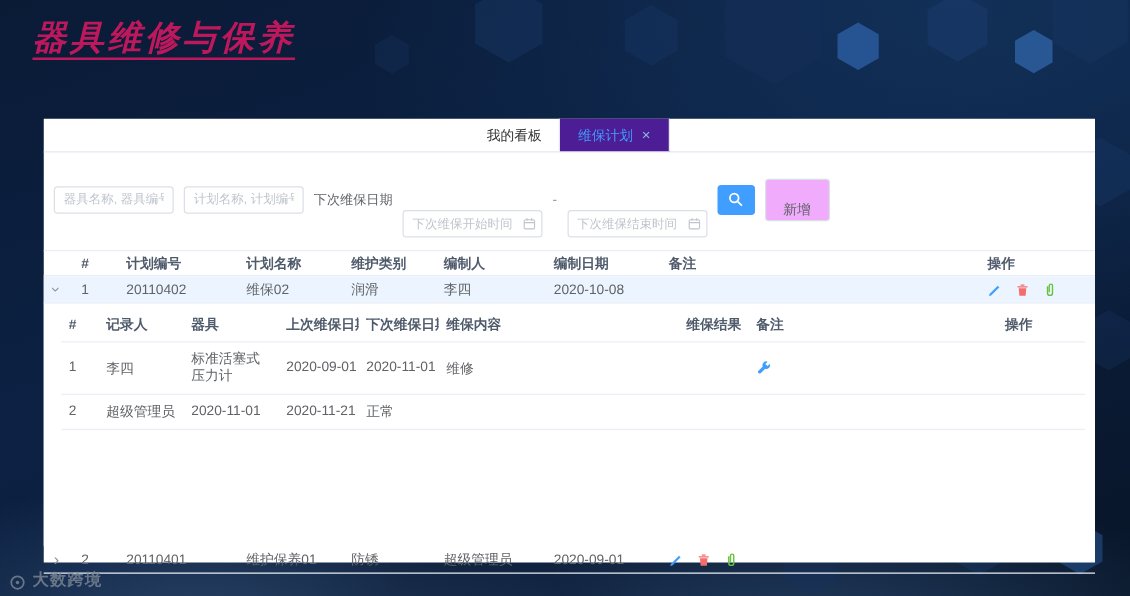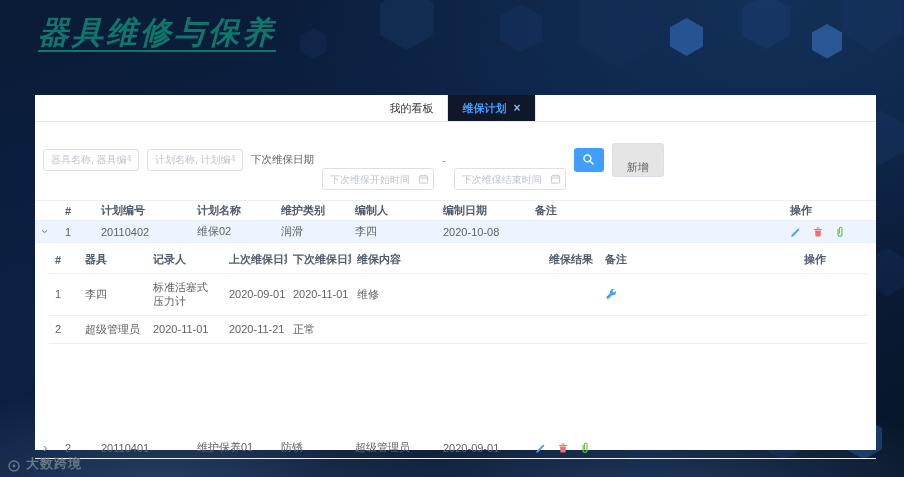--- a/index.html
+++ b/index.html
@@ -8,49 +8,49 @@
     position:relative; overflow:hidden;
     font-family:"Liberation Sans", sans-serif;
     background:
       radial-gradient(ellipse 420px 170px at 18% 105%, rgba(96,138,186,0.35), rgba(96,138,186,0) 70%),
       radial-gradient(ellipse 540px 190px at 72% 107%, rgba(70,112,165,0.42), rgba(70,112,165,0) 65%),
       radial-gradient(ellipse 700px 420px at 85% 0%, #123058, rgba(18,48,88,0) 70%),
       linear-gradient(160deg, #0a1b36 0%, #0c2144 45%, #081527 100%);
   }
   .hexes { position:absolute; inset:0; }
   .slide-title {
-    position:absolute; left:38px; top:12px;
+    position:absolute; left:26px; top:12px;
     font-family:"Liberation Serif", serif;
     font-style:italic; font-weight:bold;
-    font-size:31px; letter-spacing:3px; color:#0f766e;
+    font-size:27px; letter-spacing:3px; color:#be185d;
     text-decoration:underline;
     text-underline-offset:7px;
     text-decoration-thickness:2px;
   }
   .panel {
     position:absolute; left:35px; top:95px; width:841px; height:355px;
     background:#fff; display:flex; flex-direction:column;
     font-size:11px; color:#606266;
   }
   
   .tabbar { flex:none; height:27px; display:flex; align-items:stretch; border-bottom:1px solid #e4e7ed;justify-content:center; }
   .tab { display:flex; align-items:center; gap:7px; padding:0 14px; font-size:11px; color:#303133; border-right:1px solid #e4e7ed; cursor:pointer; }
-  .tab.active { color:#409eff; background:#0f172a;font-weight:bold; }
+  .tab.active { color:#409eff; background:#4c1d95; }
   .tab-close { font-size:12px; color:#8fb8e0; line-height:1; }
   
   .filterbar { flex:none; display:flex; align-items:center; gap:8px; padding:7px 8px 6px 8px; }
   .f-input { height:22px; border:1px solid #dcdfe6; border-radius:3px; padding:0 7px; font-size:10px; color:#606266; width:96px; outline:none; font-family:inherit; background:#fff; }
   .f-input::placeholder { color:#bfc4cc; }
   .date-wrap { position:relative;margin-top:39px; }
   .date-input { width:112px; padding-right:20px; }
   .cal-icon { position:absolute; right:5px; top:50%; transform:translateY(-50%); width:11px; height:11px; cursor:pointer; }
   .f-label { font-size:10.5px; color:#606266; white-space:nowrap; }
   .sep { color:#909399; }
   .btn-search { width:30px; height:24px; border:none; background:#409eff; border-radius:3px; display:flex; align-items:center; justify-content:center; cursor:pointer; }
-  .btn-add { height:24px; padding:16px 14px; background:#e5e5e5; border:1px solid #dcdfe6; border-radius:3px; font-size:11px; color:#606266; cursor:pointer; font-family:inherit; }
+  .btn-add { height:24px; padding:16px 14px; background:#f0abfc; border:1px solid #dcdfe6; border-radius:3px; font-size:11px; color:#606266; cursor:pointer; font-family:inherit; }
   
   .tbl { flex:none; margin-top:4px; }
   .trow { display:grid; grid-template-columns:24px 36px 96px 84px 74px 88px 92px 1fr 92px; align-items:center; }
   .thead { height:21px; border-top:1px solid #ebeef5; border-bottom:1px solid #ebeef5; font-weight:bold; color:#4f5a6b; }
   .tcell { padding:0 6px; white-space:nowrap; overflow:hidden; }
   .prow { height:22px; border-bottom:1px solid #ebeef5; }
   .prow.expanded-row { background:#ecf5ff; }
   .arrow { font-size:13px; color:#8a919c; display:inline-block; line-height:1; cursor:pointer; padding:0 2px; }
   .arrow.open { transform:rotate(90deg); }
   
@@ -169,22 +169,22 @@
         <svg width="12" height="12" viewBox="0 0 12 12" fill="none" stroke="#67c23a" stroke-width="1.1">
           <path d="M4 3 v5.3 a2 2 0 0 0 4 0 V2.6 a1.3 1.3 0 0 0 -2.6 0 v5.2"></path>
         </svg>
       </div>
     </div>
 
     <div class="expand-area">
       <div class="subtbl">
         <div class="srow shead">
           <div class="scell">#</div>
+          <div class="scell">记录人</div>
           <div class="scell">器具</div>
-          <div class="scell">记录人</div>
           <div class="scell">上次维保日期</div>
           <div class="scell">下次维保日期</div>
           <div class="scell">维保内容</div>
           <div class="scell">维保结果</div>
           <div class="scell">备注</div>
           <div class="scell">操作</div>
         </div>
 
         <div class="srow sdata">
           <div class="scell">1</div>

